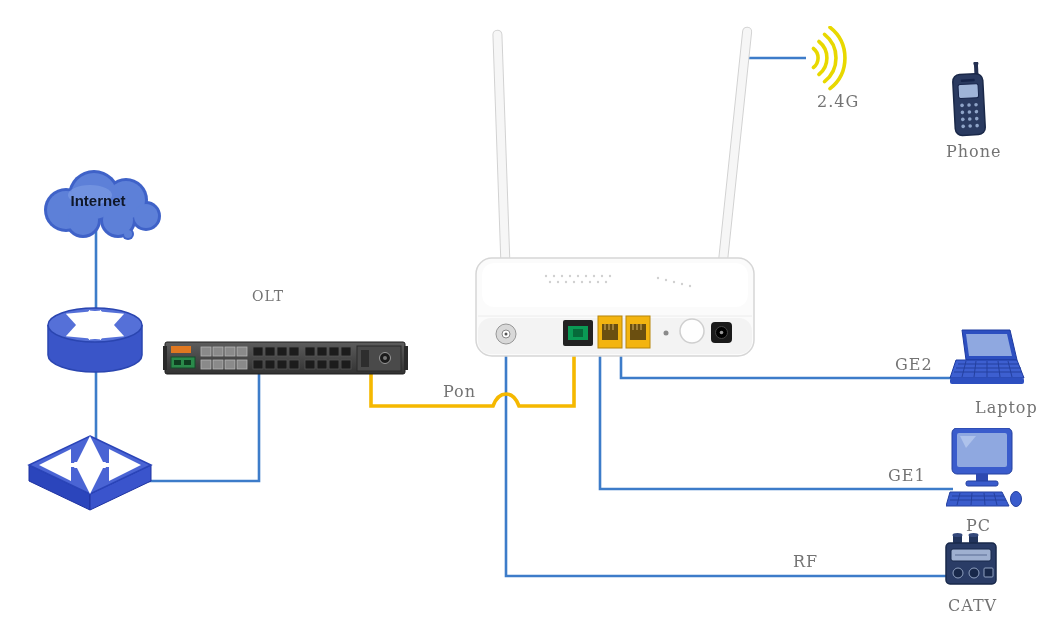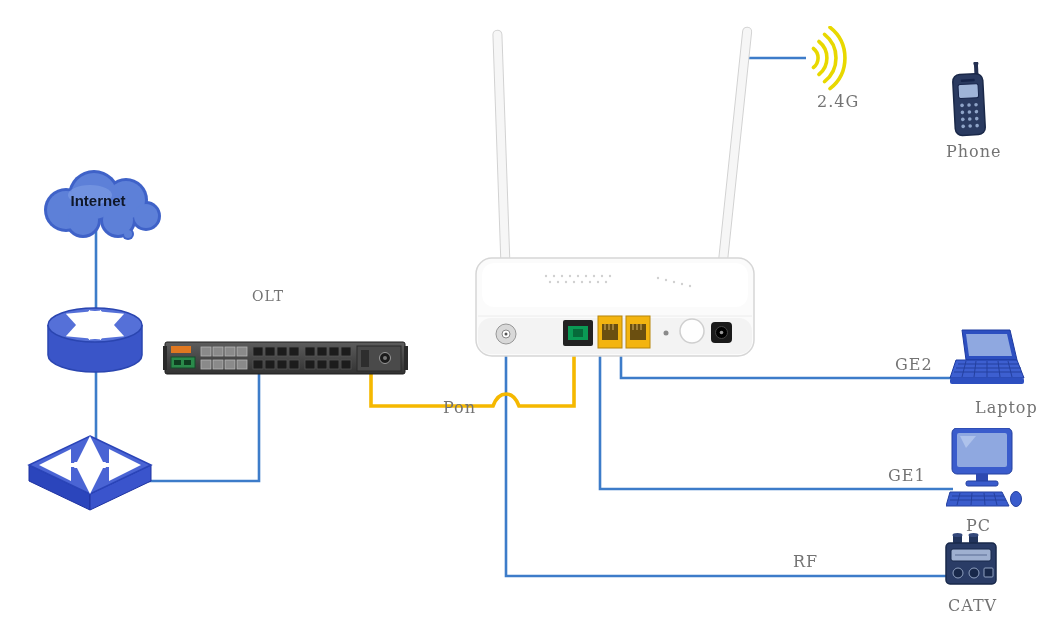--- a/index.html
+++ b/index.html
@@ -299,21 +299,21 @@
       <rect x="4" y="10" width="50" height="41" rx="4" fill="#2a3c66" stroke="#18284a" stroke-width="1.5"></rect>
       <rect x="9" y="16" width="40" height="12" rx="2" fill="#9fb0d0" stroke="#18284a"></rect>
       <line x1="13" y1="22" x2="45" y2="22" stroke="#5a6c94" stroke-width="1"></line>
       <circle cx="16" cy="40" r="5" fill="#18284a" stroke="#8fa0c0"></circle>
       <circle cx="32" cy="40" r="5" fill="#18284a" stroke="#8fa0c0"></circle>
       <rect x="42" y="35" width="9" height="9" rx="1" fill="#18284a" stroke="#8fa0c0"></rect>
     </svg>
   </div>
 
   <div class="lbl big" style="left:252px;top:288px;">OLT</div>
-  <div class="lbl" style="left:443px;top:398px;">Pon</div>
+  <div class="lbl" style="left:443px;top:382px;">Pon</div>
   <div class="lbl" style="left:817px;top:92px;">2.4G</div>
   <div class="lbl" style="left:946px;top:142px;">Phone</div>
   <div class="lbl" style="left:895px;top:355px;">GE2</div>
   <div class="lbl" style="left:960px;top:398px;margin-left:15px;">Laptop</div>
   <div class="lbl" style="left:888px;top:466px;">GE1</div>
   <div class="lbl" style="left:966px;top:516px;">PC</div>
   <div class="lbl" style="left:786px;top:552px;margin-left:7px;">RF</div>
   <div class="lbl" style="left:948px;top:596px;">CATV</div>
 
 </div>

